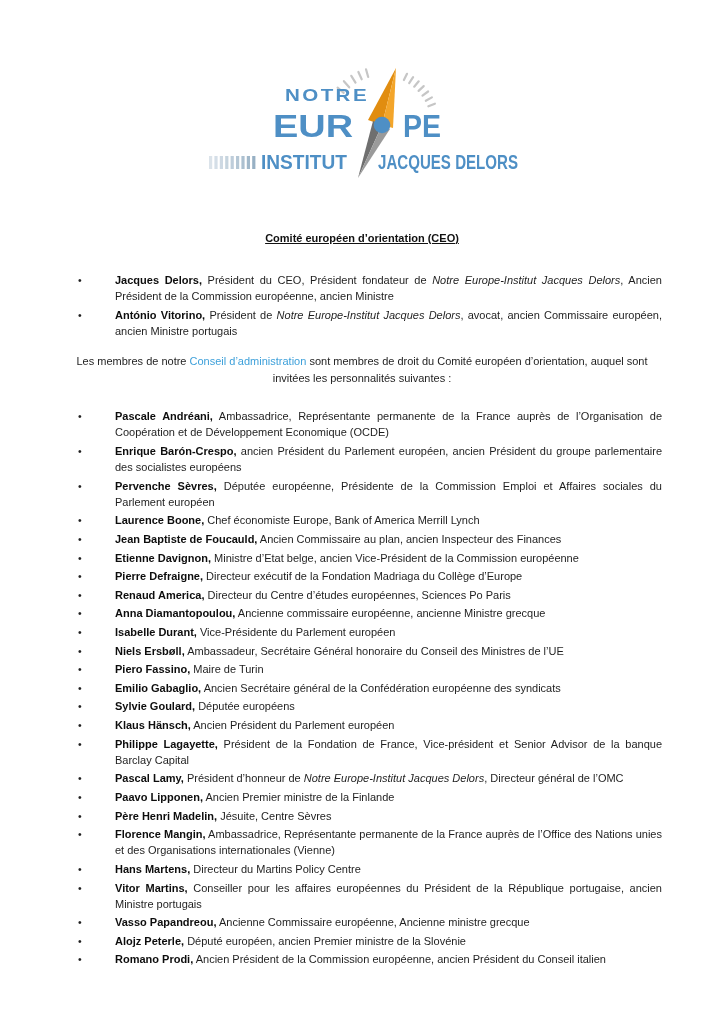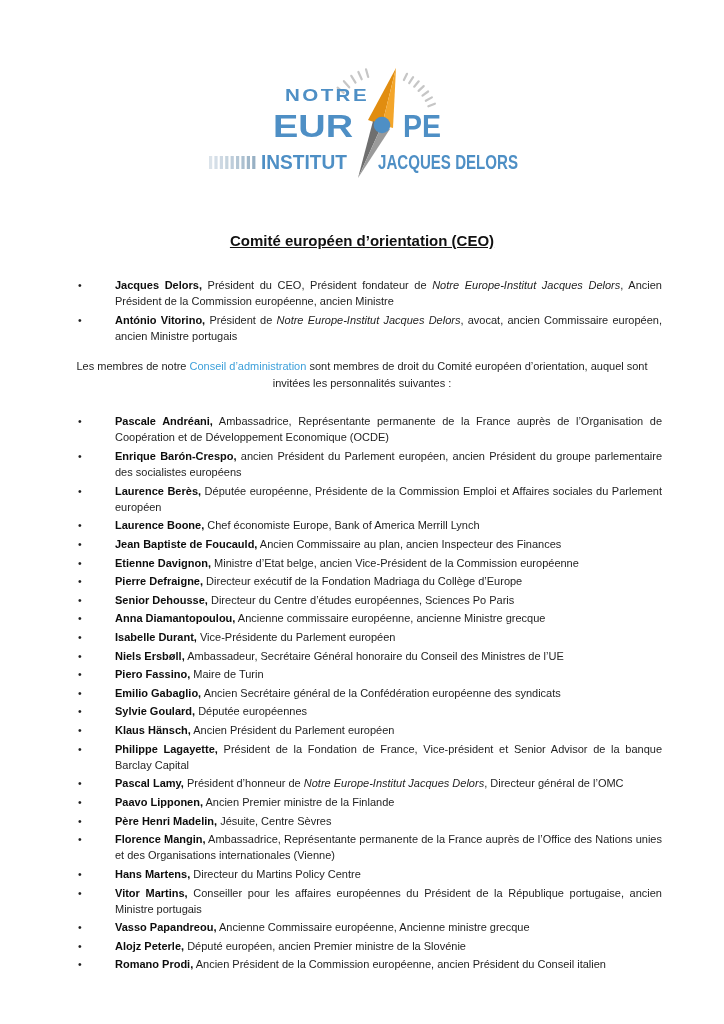--- a/index.html
+++ b/index.html
@@ -4,21 +4,21 @@
 <style>
   html,body{margin:0;padding:0;}
   body{
     width:724px;height:1024px;background:#ffffff;overflow:hidden;
     font-family:"Liberation Sans",sans-serif;color:#1e1e1e;
   }
   .page{position:relative;width:724px;height:1024px;}
   .logo-wrap{display:flex;justify-content:center;margin:0;padding-top:62px;}
   .doc-title{
     text-align:center;font-weight:bold;text-decoration:underline;
-    font-size:15px;margin:44px 0 28px 0;color:#111;
+    font-size:11px;margin:44px 0 28px 0;color:#111;
   }
   ul.member-list{
     list-style:none;margin:0 62px 0 0;padding:0 0 0 78px;
   }
   ul.member-list li{
     position:relative;padding-left:37px;text-align:justify;
     font-size:11px;line-height:16.2px;margin-bottom:2.4px;
   }
   ul.member-list li::before{
     content:"\2022";position:absolute;left:0;top:0;color:#1e1e1e;
@@ -91,32 +91,32 @@
   <ul class="member-list">
       <li><span class="b">Jacques Delors,</span><span> Président du CEO, Président fondateur de </span><span class="i">Notre Europe-Institut Jacques Delors</span><span>, Ancien Président de la Commission européenne, ancien Ministre</span></li>
       <li><span class="b">António Vitorino,</span><span> Président de </span><span class="i">Notre Europe-Institut Jacques Delors</span><span>, avocat, ancien Commissaire européen, ancien Ministre portugais</span></li>
     </ul>
 
   <p class="intro"><span>Les membres de notre </span><span class="link">Conseil d’administration</span><span> sont membres de droit du Comité européen d’orientation, auquel sont invitées les personnalités suivantes :</span></p>
 
   <ul class="member-list">
       <li><span class="b">Pascale Andréani,</span><span> Ambassadrice, Représentante permanente de la France auprès de l’Organisation de Coopération et de Développement Economique (OCDE)</span></li>
       <li><span class="b">Enrique Barón-Crespo,</span><span> ancien Président du Parlement européen, ancien Président du groupe parlementaire des socialistes européens</span></li>
-      <li><span class="b">Laurence Berès,</span><span> Députée européenne, Présidente de la Commission Emploi et Affaires sociales du Parlement européen</span></li>
+      <li><span class="b">Pervenche Sèvres,</span><span> Députée européenne, Présidente de la Commission Emploi et Affaires sociales du Parlement européen</span></li>
       <li><span class="b">Laurence Boone,</span><span> Chef économiste Europe, Bank of America Merrill Lynch</span></li>
       <li><span class="b">Jean Baptiste de Foucauld,</span><span> Ancien Commissaire au plan, ancien Inspecteur des Finances</span></li>
       <li><span class="b">Etienne Davignon,</span><span> Ministre d’Etat belge, ancien Vice-Président de la Commission européenne</span></li>
       <li><span class="b">Pierre Defraigne,</span><span> Directeur exécutif de la Fondation Madriaga du Collège d’Europe</span></li>
-      <li><span class="b">Senior Dehousse,</span><span> Directeur du Centre d’études européennes, Sciences Po Paris</span></li>
+      <li><span class="b">Renaud America,</span><span> Directeur du Centre d’études européennes, Sciences Po Paris</span></li>
       <li><span class="b">Anna Diamantopoulou,</span><span> Ancienne commissaire européenne, ancienne Ministre grecque</span></li>
       <li><span class="b">Isabelle Durant,</span><span> Vice-Présidente du Parlement européen</span></li>
       <li><span class="b">Niels Ersbøll,</span><span> Ambassadeur, Secrétaire Général honoraire du Conseil des Ministres de l’UE</span></li>
       <li><span class="b">Piero Fassino,</span><span> Maire de Turin</span></li>
       <li><span class="b">Emilio Gabaglio,</span><span> Ancien Secrétaire général de la Confédération européenne des syndicats</span></li>
-      <li><span class="b">Sylvie Goulard,</span><span> Députée européennes</span></li>
+      <li><span class="b">Sylvie Goulard,</span><span> Députée européens</span></li>
       <li><span class="b">Klaus Hänsch,</span><span> Ancien Président du Parlement européen</span></li>
       <li><span class="b">Philippe Lagayette,</span><span> Président de la Fondation de France, Vice-président et Senior Advisor de la banque Barclay Capital</span></li>
       <li><span class="b">Pascal Lamy,</span><span> Président d’honneur de </span><span class="i">Notre Europe-Institut Jacques Delors</span><span>, Directeur général de l’OMC</span></li>
       <li><span class="b">Paavo Lipponen,</span><span> Ancien Premier ministre de la Finlande</span></li>
       <li><span class="b">Père Henri Madelin,</span><span> Jésuite, Centre Sèvres</span></li>
       <li><span class="b">Florence Mangin,</span><span> Ambassadrice, Représentante permanente de la France auprès de l’Office des Nations unies et des Organisations internationales (Vienne)</span></li>
       <li><span class="b">Hans Martens,</span><span> Directeur du Martins Policy Centre</span></li>
       <li><span class="b">Vitor Martins,</span><span> Conseiller pour les affaires européennes du Président de la République portugaise, ancien Ministre portugais</span></li>
       <li><span class="b">Vasso Papandreou,</span><span> Ancienne Commissaire européenne, Ancienne ministre grecque</span></li>
       <li><span class="b">Alojz Peterle,</span><span> Député européen, ancien Premier ministre de la Slovénie</span></li>

